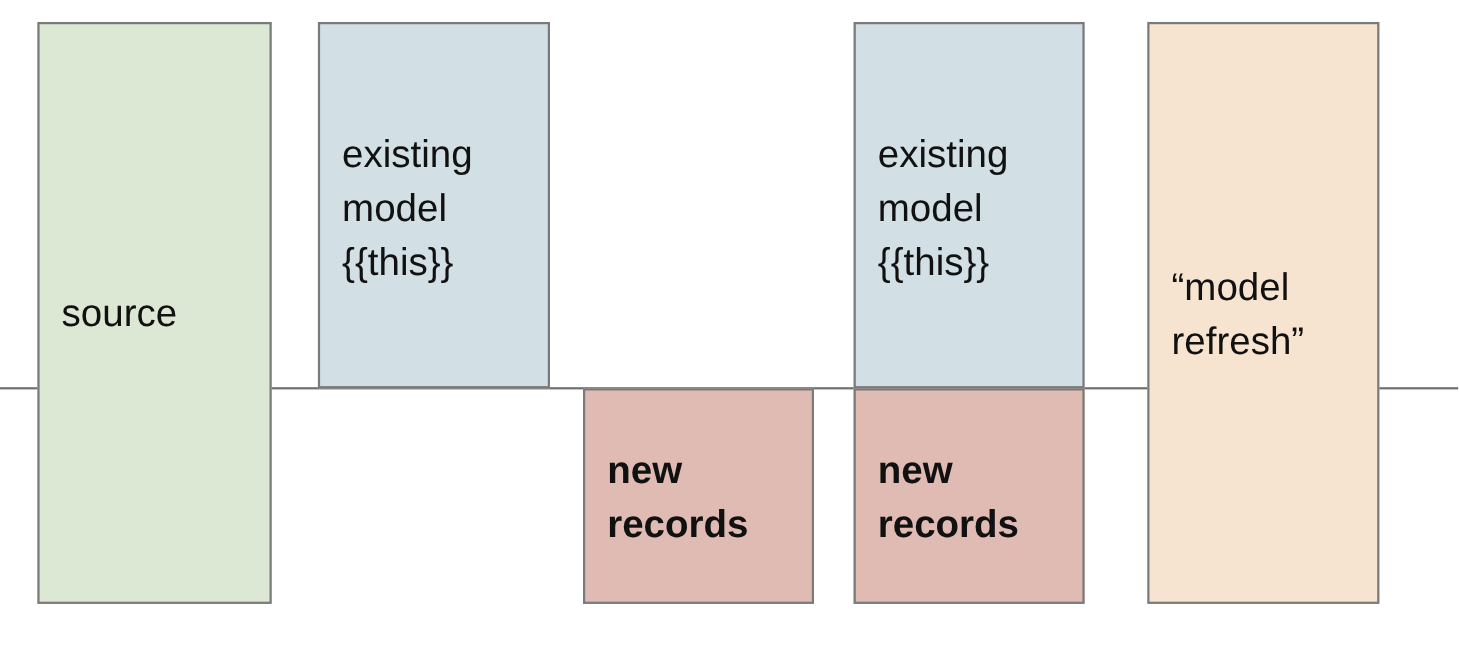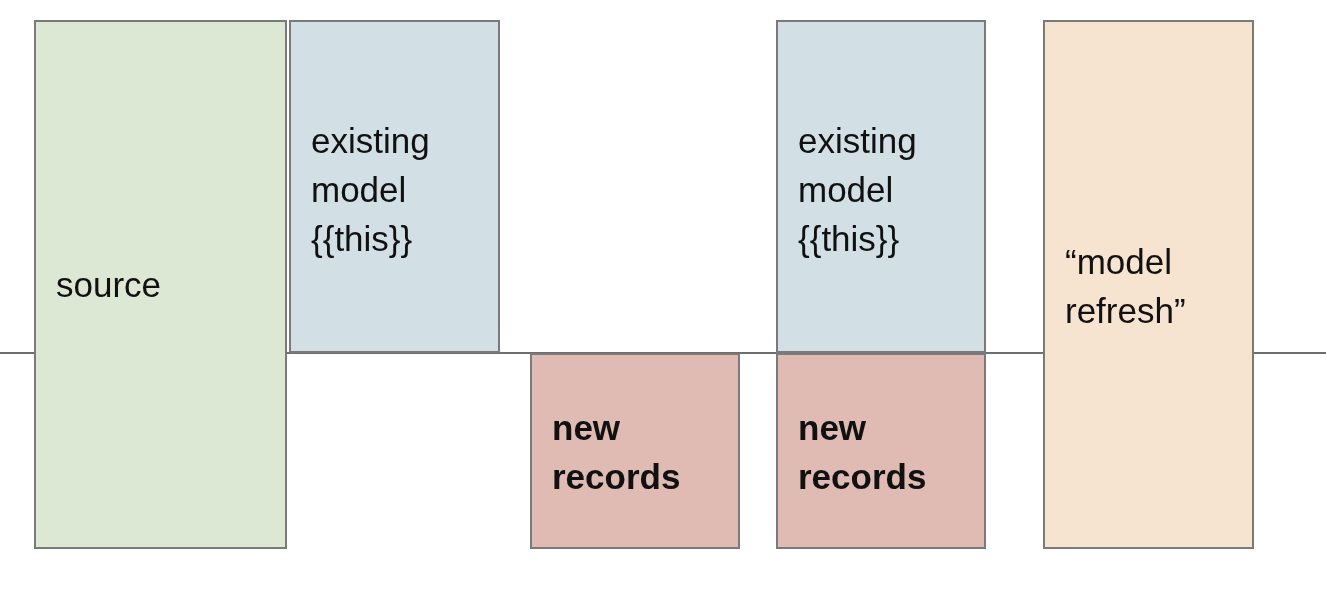--- a/index.html
+++ b/index.html
@@ -39,21 +39,21 @@
   }
   .block .label {
     font-size: 35px;
     line-height: 49px;
     color: #111111;
     text-align: left;
     white-space: pre-line;
     letter-spacing: 0px;
   }
   
-  #block-source      { left: 34px;   top: 20px;  width: 253px; height: 529px; }
+  #block-source      { left: 34px;   top: 20px;  width: 213px; height: 529px; }
   #block-existing-1  { left: 289px;  top: 20px;  width: 211px; height: 333px; }
   #block-new-1       { left: 530px;  top: 353px; width: 210px; height: 196px; }
   #block-existing-2  { left: 776px;  top: 20px;  width: 210px; height: 333px; }
   #block-new-2       { left: 776px;  top: 353px; width: 210px; height: 196px; }
   #block-full-refresh{ left: 1043px; top: 20px;  width: 211px; height: 529px; }
   
   #block-existing-1 .label,
   #block-existing-2 .label { margin-top: 6px; }
   #block-new-1 .label,
   #block-new-2 .label { margin-top: 2px; font-weight: bold; }

